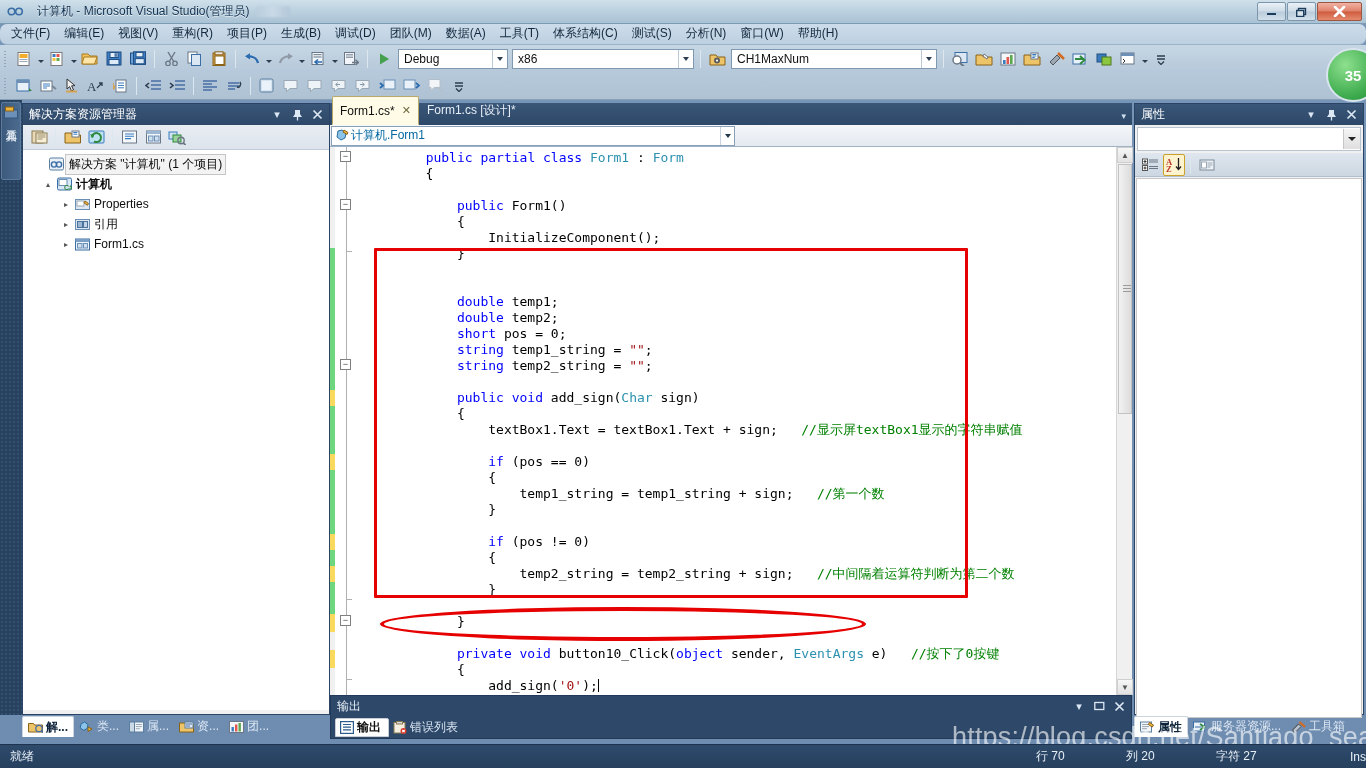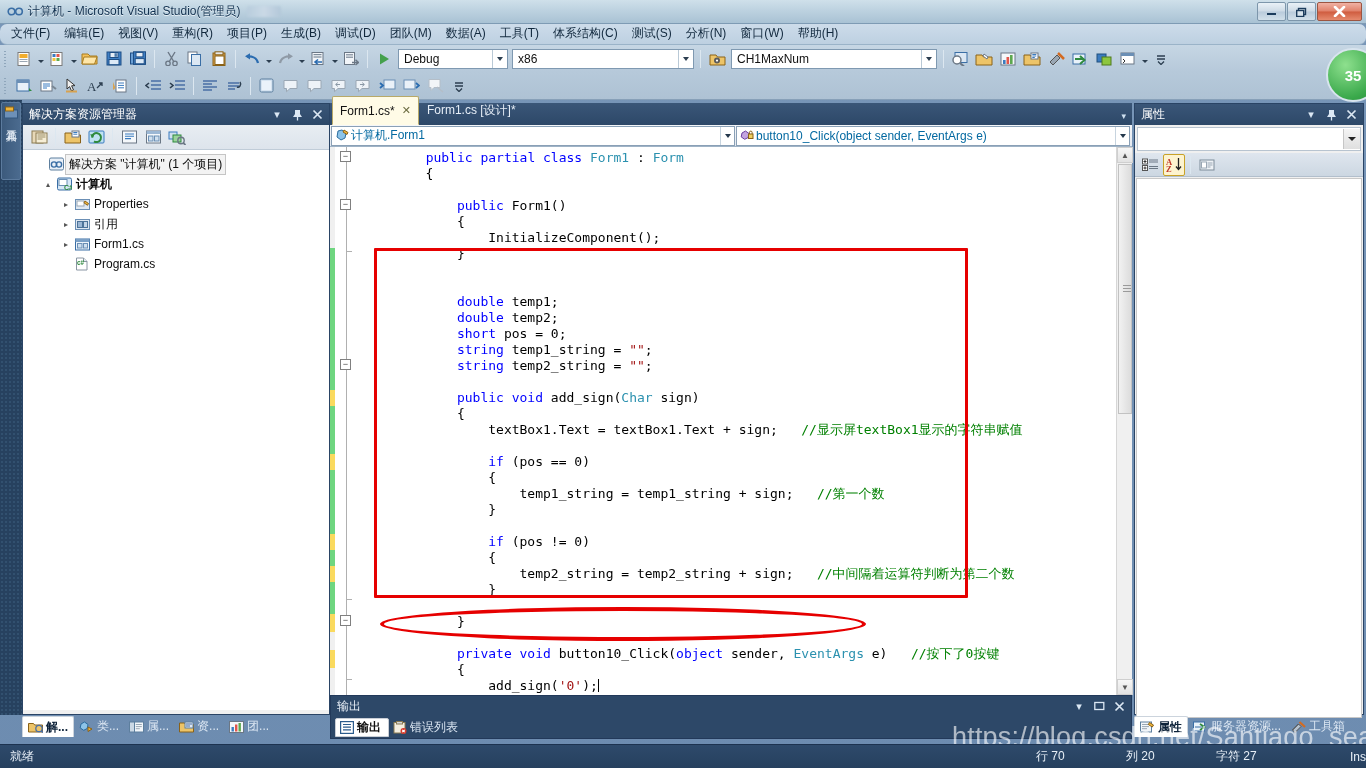--- a/index.html
+++ b/index.html
@@ -19,21 +19,21 @@
 
   
   .titlebar {
     position: absolute; left:0; top:0; width:1366px; height:24px;
     background: linear-gradient(180deg,#cfe0ea 0%, #bdd2e0 45%, #a9c2d4 100%);
     border-bottom:1px solid #7e9bb4;
     display:flex; align-items:center;
   }
   .title-ico { width:20px; height:16px; margin-left:5px; display:flex; align-items:center; justify-content:center; }
   .title-text {
-    font-size:12px; color:#10304f; margin-left:3px;
+    font-size:12px; color:#10304f; margin-left:12px;
     text-shadow:0 1px 0 rgba(255,255,255,.7);
     white-space:nowrap;
   }
   .title-blur {
     width:34px; height:11px; margin-left:6px;
     background:linear-gradient(90deg,#b9cddd,#cad9e6,#b3c8d9);
     filter: blur(1px); border-radius:2px;
   }
   .wincontrols { position:absolute; right:4px; top:2px; display:flex; gap:1px; }
   .wc {
@@ -804,31 +804,20 @@
           <svg width="15" height="13">
             <rect x="0.5" y="1" width="14" height="11" fill="#eef4fa" stroke="#3a6ea5"></rect>
             <rect x="0.5" y="1" width="14" height="3" fill="#7ba0c6"></rect>
             <rect x="2.5" y="5.5" width="4.5" height="4.5" fill="#cfe0ef" stroke="#6b8fb5"></rect>
             <rect x="8.5" y="5.5" width="4" height="4.5" fill="#cfe0ef" stroke="#6b8fb5"></rect>
           </svg>
         </span>
         <span class="tlabel">Form1.cs</span>
       </div>
 
-      <div class="tnode" style="padding-left:32px;">
-        <span class="exp"></span>
-        <span class="tico">
-          <svg width="15" height="14">
-            <path d="M1.5 1 h7 l3.5 3.5 v8.5 h-10.5 Z" fill="#fff" stroke="#8a96a3"></path>
-            <path d="M8.5 1 v3.5 h3.5" fill="#e4ebf2" stroke="#8a96a3"></path>
-            <text x="2" y="7.5" font-family="Liberation Sans, sans-serif" font-size="6.5" fill="#2f8a3e" font-weight="bold">c#</text>
-          </svg>
-        </span>
-        <span class="tlabel">Program.cs</span>
-      </div>
 
     </div>
   </div>
 
   <div class="editor-host">
 
     <div class="tabstrip">
       <div class="etab active">
         <span>Form1.cs*</span>
         <span class="xclose">✕</span>
@@ -841,33 +830,20 @@
 
     <div class="navbar">
       <div class="navsel" style="width:404px;">
         <span style="display:flex;align-items:center;margin-right:2px;">
           <svg width="14" height="13">
             <path d="M3 2 l4 -1 l4 3 l-1 5 l-4 2 l-4 -3 Z" fill="#8cc3e8" stroke="#2b6c9e"></path>
             <path d="M9 1 l4 2.5 l-1 2 l-4 -2.5 Z" fill="#f0b63c" stroke="#8a6218"></path>
           </svg>
         </span>
         <span class="nstxt">计算机.Form1</span>
-        <span class="nsarr">
-            <i></i>
-          </span>
-      </div>
-      <div class="navsel" style="width:394px;">
-        <span style="display:flex;align-items:center;margin-right:2px;">
-          <svg width="14" height="13">
-            <path d="M2 4 l3.5 -2 l3.5 2.5 l-0.8 4 l-3.5 1.8 l-3.5 -2.4 Z" fill="#c3a4e0" stroke="#6b3fa0"></path>
-            <rect x="8.5" y="5" width="4.5" height="4.5" fill="#f0d060" stroke="#8a6218"></rect>
-            <path d="M9.5 5 v-1.6 a1.3 1.3 0 0 1 2.6 0 V5" fill="none" stroke="#8a6218"></path>
-          </svg>
-        </span>
-        <span class="nstxt">button10_Click(object sender, EventArgs e)</span>
         <span class="nsarr">
             <i></i>
           </span>
       </div>
     </div>
 
     <div class="codewrap">
 
       <div class="chgbar">
         <div class="chgseg" style="top:101px;height:142px;background:#6fd680;"></div>

